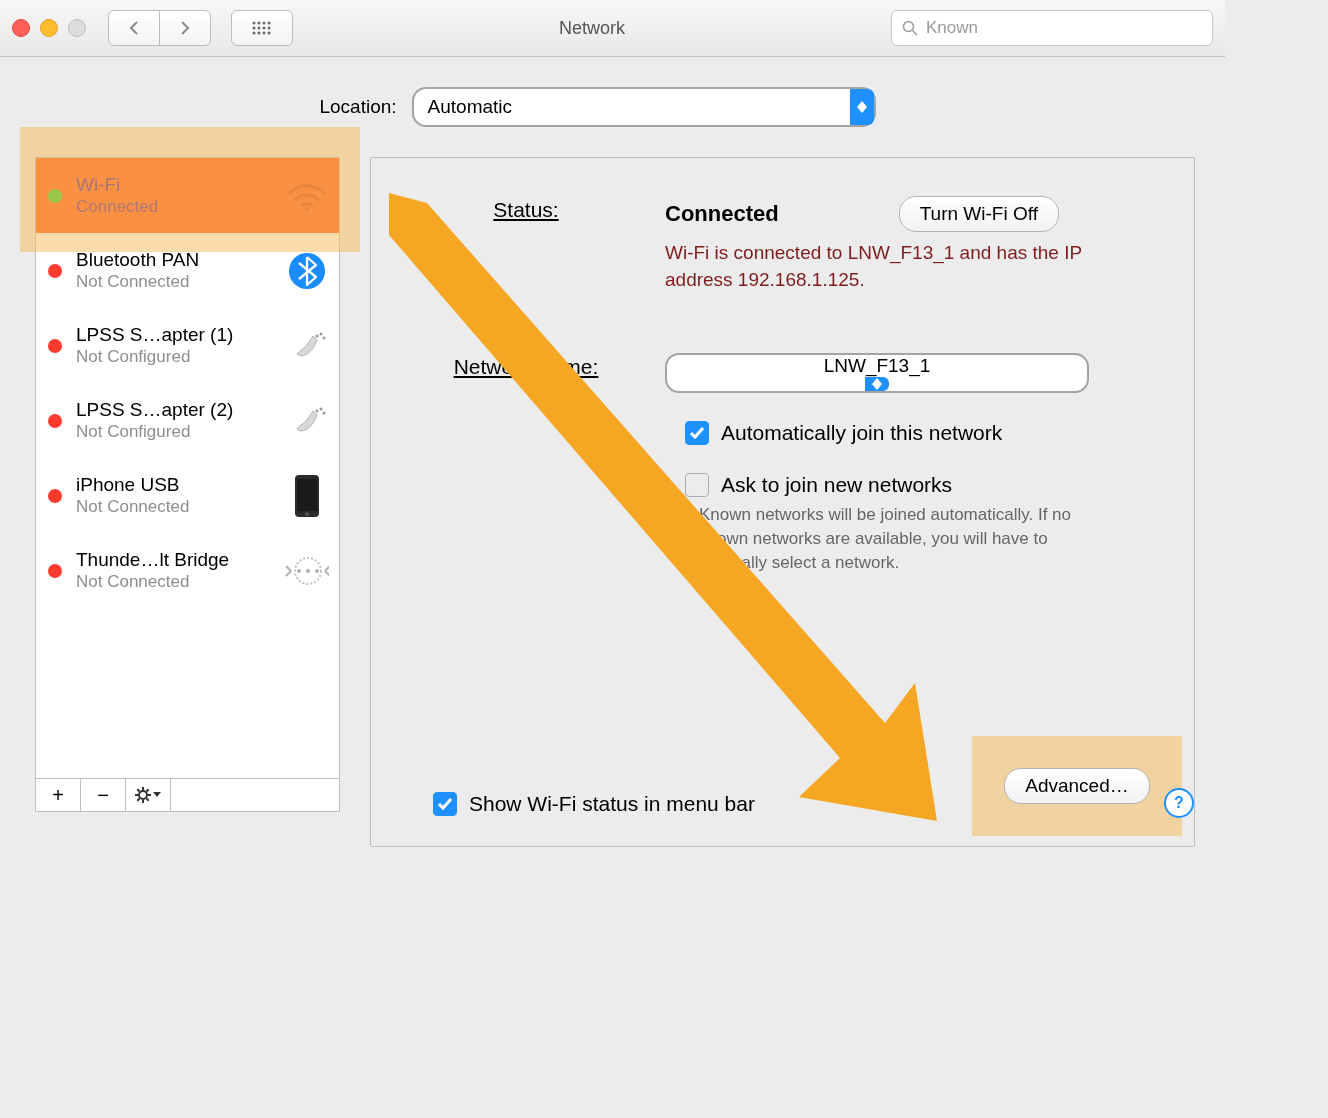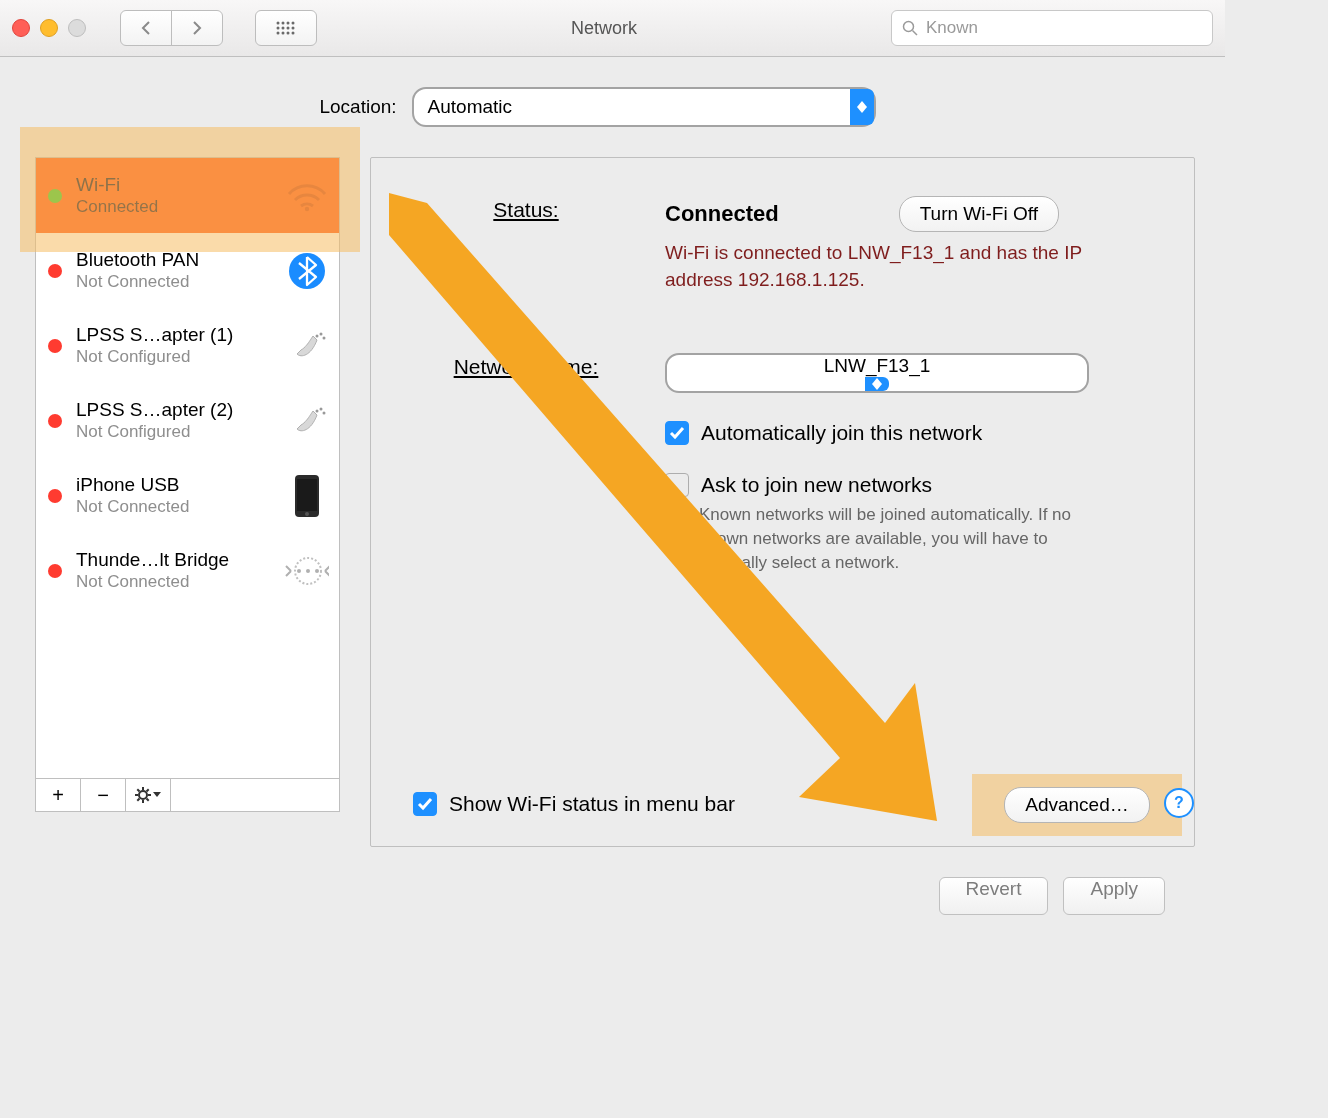--- a/index.html
+++ b/index.html
@@ -1,17 +1,17 @@
 <!DOCTYPE html>
 <html><head>
 <meta charset="utf-8">
 <style>
 html,body{margin:0;padding:0;font-family:-apple-system,"Helvetica Neue",Helvetica,Arial,sans-serif;background:#ececec;color:#000;}
 .window{width:1225px;box-sizing:border-box;}
-.titlebar{height:56px;display:flex;align-items:center;padding:0 12px;background:linear-gradient(#f8f7f7,#e9e8e8);border-bottom:1px solid #bfbfbf;gap:14px;}
+.titlebar{height:56px;display:flex;align-items:center;padding:0 12px;background:linear-gradient(#f8f7f7,#e9e8e8);border-bottom:1px solid #bfbfbf;gap:2px;}
 .traffic{display:flex;gap:10px;margin-right:20px;}
 .light{width:16px;height:16px;border-radius:50%;}
 .red{background:#ff5f57;border:1px solid #e1443c;}
 .yellow{background:#ffbd2e;border:1px solid #dfa023;}
 .gray{background:#dcdcdc;border:1px solid #bebebe;}
 .seg{display:flex;}
 .segbtn{width:50px;height:34px;background:linear-gradient(#fff,#f3f3f3);border:1px solid #bdbdbd;display:flex;align-items:center;justify-content:center;color:#8a8a8a;}
 .segbtn svg{stroke:currentColor;}
 .segbtn:first-child{border-radius:6px 0 0 6px;}
 .segbtn:last-child{border-radius:0 6px 6px 0;margin-left:-1px;}
@@ -22,46 +22,46 @@
 .locationrow{display:flex;align-items:center;justify-content:center;gap:15px;margin-bottom:30px;font-size:19px;}
 .select{display:flex;align-items:center;background:#fff;border:2px solid #a3a3a3;border-radius:14px;height:36px;}
 .select .val{padding:0 14px;font-size:19px;}
 .select .caps{width:24px;height:100%;background:#1e90ff;border-radius:0 6px 6px 0;display:flex;flex-direction:column;align-items:center;justify-content:center;}
 .select .caps svg{fill:#fff;}
 .cols{display:flex;align-items:flex-start;}
 .sidecol{width:340px;position:relative;}
 .highlight{position:absolute;top:-30px;left:20px;width:340px;height:125px;background:rgba(245,190,100,.55);z-index:3;}
 .sidebar{margin-left:35px;width:303px;border:1px solid #bfbfbf;background:#fff;}
 .ifitem{display:flex;align-items:center;height:75px;padding:0 10px 0 12px;position:relative;}
-.ifitem.sel{background:#ff5a1a;color:#0f172a;}
+.ifitem.sel{background:#ff5a1a;color:#4c1d95;}
 .dot{width:14px;height:14px;border-radius:50%;margin-right:14px;}
 .green{background:#2fcf2f;}
 .reddot{background:#ff3b30;}
 .if-text{flex:1;display:flex;flex-direction:column;}
 .if-name{font-size:19px;line-height:1.2;}
 .if-status{font-size:17px;opacity:.95;}
 .ifitem:not(.sel) .if-status{color:#888;}
 .if-icon{width:44px;display:flex;align-items:center;justify-content:center;}
 .sb-bottom{height:32px;display:flex;border-top:1px solid #bfbfbf;background:#fff;}
 .sb-btn{width:44px;border-right:1px solid #bfbfbf;display:flex;align-items:center;justify-content:center;font-size:20px;}
 .sb-gear{display:flex;align-items:center;gap:2px;}
 .content{flex:1;margin-left:30px;border:1px solid #bfbfbf;background:#ececec;border-radius:2px;padding:38px 30px 30px 30px;position:relative;min-height:690px;box-sizing:border-box;}
 .row{display:flex;margin-bottom:6px;}
 .lab{width:250px;text-align:center;font-size:21px;padding-right:14px;padding-top:2px;text-decoration:underline;}
 .bold{font-weight:700;}
 .btn{background:linear-gradient(#fff,#f2f2f2);border:1px solid #b5b5b5;border-radius:17px;height:34px;padding:0 20px;font-size:19px;display:inline-flex;align-items:center;}
 .statusdesc{font-size:19px;color:#7f1d1d;max-width:440px;margin-top:8px;line-height:1.4;}
 .netname .select{width:420px;flex-direction:column;}
-.chk{display:flex;align-items:center;gap:12px;font-size:21px;}
+.chk{display:flex;align-items:center;gap:12px;font-size:21px;margin-left:20px;}
 .chkbox{width:22px;height:22px;border:1px solid #adadad;border-radius:4px;display:flex;align-items:center;justify-content:center;}
 .chkbox.checked{background:#1e90ff;border-color:#1e90ff;}
 .chkbox.checked svg{stroke:#fff;stroke-width:3px;fill:none;}
 .askdesc{font-size:17px;color:#666;max-width:410px;margin-top:6px;line-height:1.4;}
 .bottomrow{position:absolute;bottom:30px;left:42px;right:30px;display:flex;align-items:flex-end;}
-.adv-hl{position:absolute;right:12px;bottom:10px;width:210px;height:62px;background:rgba(245,190,100,.55);display:flex;align-items:center;justify-content:center;}
+.adv-hl{position:absolute;right:12px;bottom:10px;width:210px;height:100px;background:rgba(245,190,100,.55);display:flex;align-items:center;justify-content:center;}
 .helpbtn{width:26px;height:26px;border:2px solid #1e90ff;color:#1e90ff;border-radius:50%;display:flex;align-items:center;justify-content:center;font-weight:700;margin-left:18px;font-size:16px;position:absolute;right:0px;bottom:28px;z-index:5;background:#fff;}
 .arrow{position:absolute;top:35px;left:14px;z-index:6;}
 .footer{display:flex;justify-content:flex-end;gap:15px;padding:30px 30px 20px 0;}
 .footbtn{background:linear-gradient(#fff,#f0f0f0);border:1px solid #c0c0c0;border-radius:6px;height:36px;padding:0 26px;font-size:19px;color:#7d7d7d;}
 </style>
 </head>
 <body>
 
 <div class="window">
   <div class="titlebar">
@@ -321,18 +321,14 @@
           </div>
         </div>
 
         <div class="adv-hl">
           <div class="btn" style="position:relative;z-index:4;">Advanced…</div>
         </div>
         <div class="helpbtn">?</div>
       </div>
     </div>
 
-    <div class="footer">
-      <div class="footbtn">Revert</div>
-      <div class="footbtn">Apply</div>
-    </div>
   </div>
 </div>
 
 </body></html>

